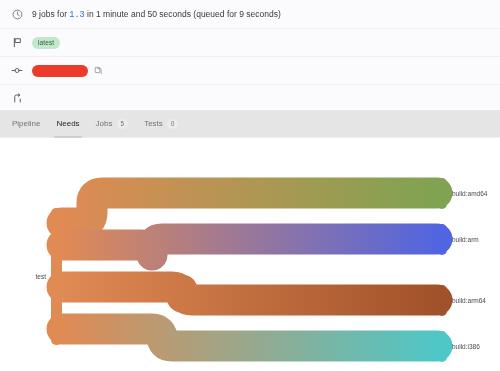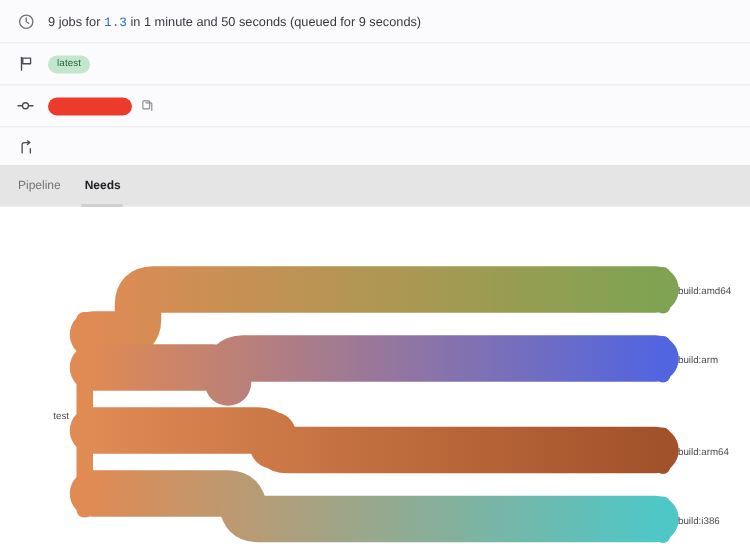--- a/index.html
+++ b/index.html
@@ -103,21 +103,21 @@
     gap: 4px;
     font-size: 8px;
     color: #737278;
     padding: 0 8px;
     height: 28px;
     cursor: pointer;
     white-space: nowrap;
   }
   .tab.active {
     color: #1f1e24;
-    font-weight: bold;
+    font-weight: normal;
   }
   .tab.active::after {
     content: "";
     position: absolute;
     left: 6px;
     right: 6px;
     bottom: 0;
     height: 2px;
     background: #cfcfd2;
     border-radius: 1px;
@@ -206,20 +206,28 @@
 
 </div>
 
 <div class="tabs">
   <div class="tab">
     <span>Pipeline</span>
   </div>
   <div class="tab active">
     <span>Needs</span>
   </div>
+  <div class="tab">
+    <span>Jobs</span>
+    <span class="tab-count">5</span>
+  </div>
+  <div class="tab">
+    <span>Tests</span>
+    <span class="tab-count">0</span>
+  </div>
 </div>
 
 <div class="graph-wrap">
   <svg id="sankey" width="500" height="233" viewBox="0 0 500 233">
     <defs>
       <linearGradient id="g0" x1="0" y1="0" x2="1" y2="0">
         <stop offset="0%" stop-color="#e08a54"></stop>
         <stop offset="100%" stop-color="#7fa352"></stop>
       </linearGradient>
       <linearGradient id="g1" x1="0" y1="0" x2="1" y2="0">

